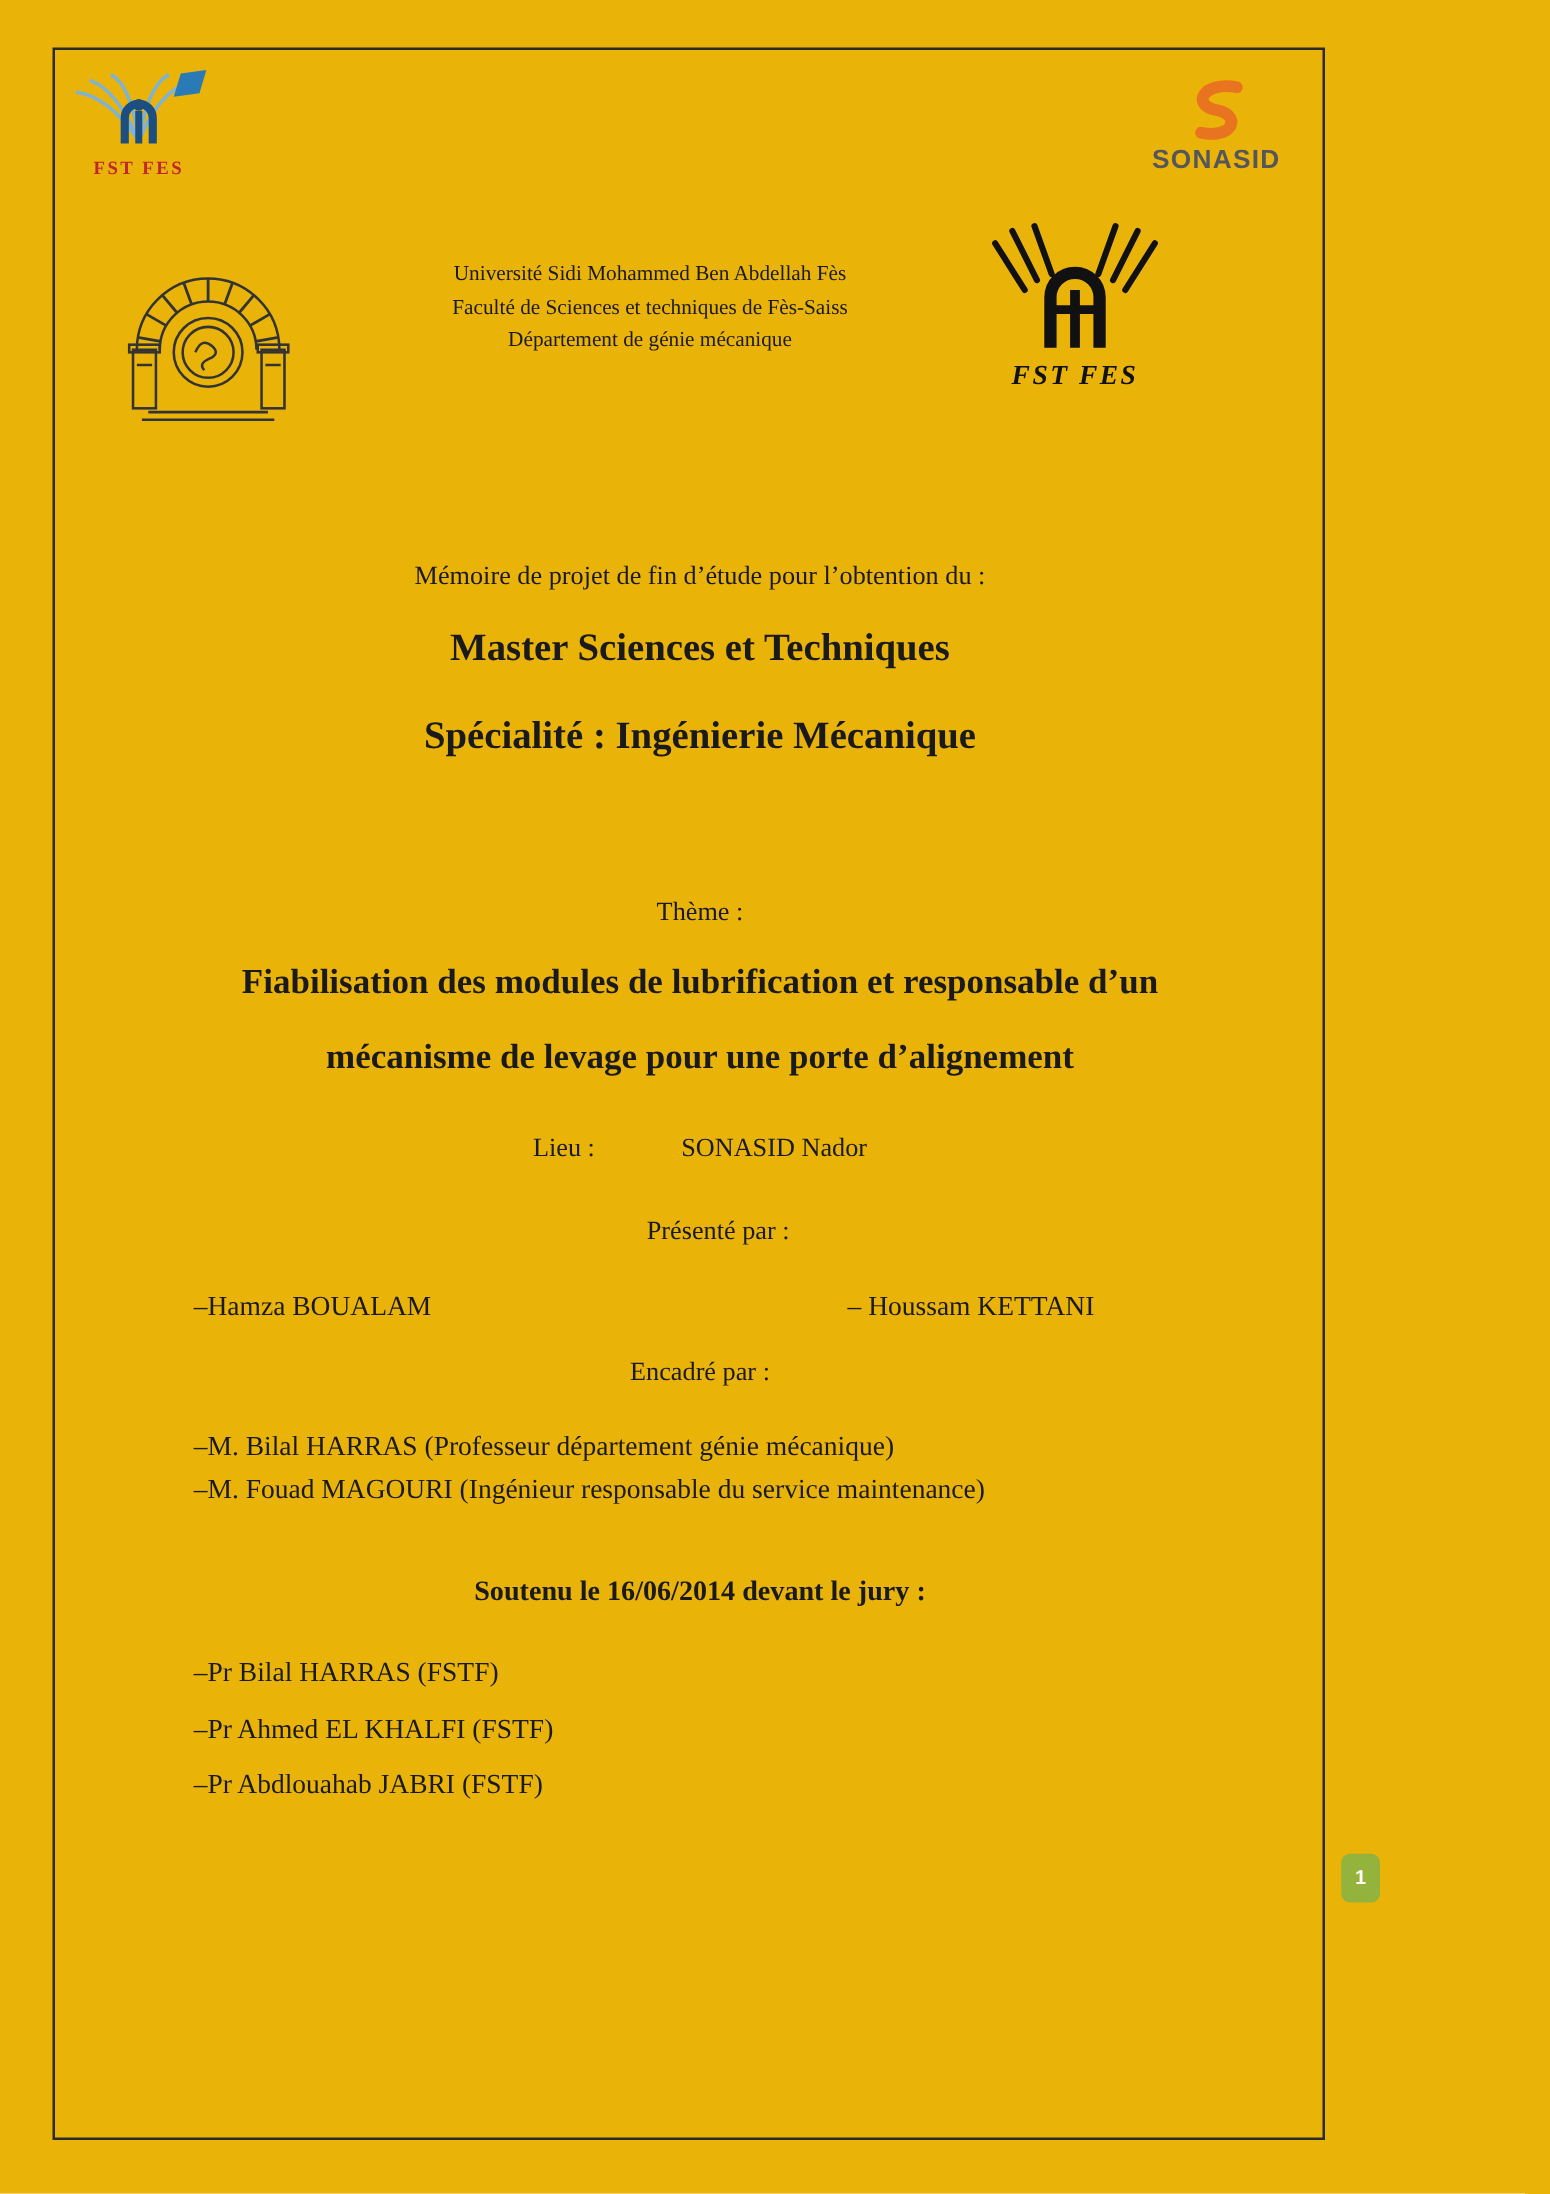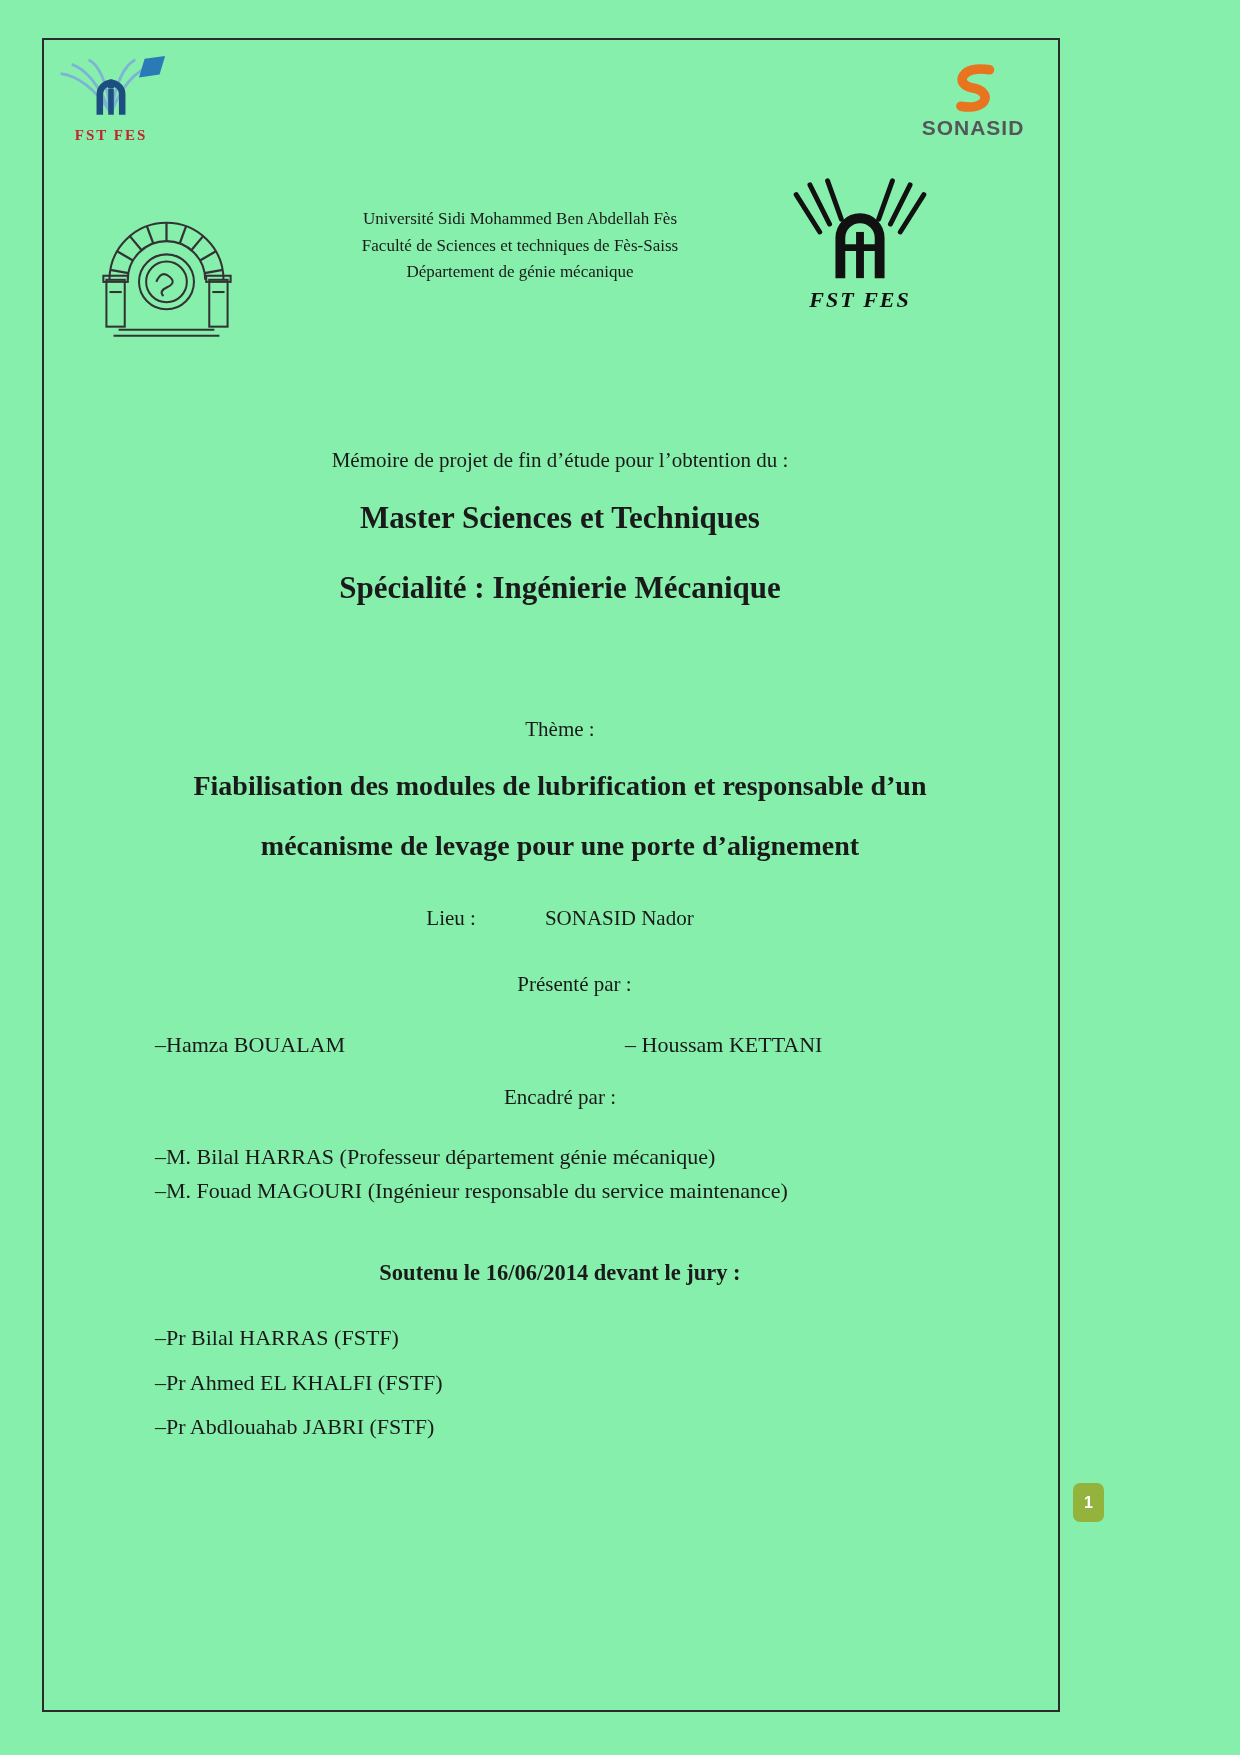--- a/index.html
+++ b/index.html
@@ -1,18 +1,18 @@
 <!DOCTYPE html>
 <html><head>
 <meta charset="utf-8">
 <style>
   * { margin:0; padding:0; box-sizing:border-box; }
   html,body { background:#ffffff; }
   .page {
-    position:relative; width:1240px; height:1755px; background:#86efac;
+    position:relative; width:1240px; height:1755px; background:#eab308;
     font-family:"Liberation Serif", serif; color:#1a1a1a; overflow:hidden;
     margin:0 auto;
   }
   .frame {
     position:absolute; left:42px; top:38px; width:1018px; height:1674px;
     border:2px solid #2b2b2b;
   }
   .abs { position:absolute;text-align:right; }
   .center-line { left:50px; width:1020px; text-align:center; }
 
@@ -44,21 +44,21 @@
   .line-title1  { top:770px; }
   .line-title2  { top:830px; }
   .line-lieu    { top:906px; }
   .lieu-value   { margin-left:69px; }
   .line-presente{ top:972px;padding-left:29px; }
   .line-encadre { top:1085px; }
   .line-soutenu { top:1260px; }
 
   .list-item { position:absolute; left:130px; }
   .dash { display:inline-block; width:36px; }
-  .author-2 { left:625px; }
+  .author-2 { left:678px; }
   .a1 { top:1032px; } .a2 { top:1032px; }
   .s1 { top:1144px; } .s2 { top:1178px; }
   .j1 { top:1325px; } .j2 { top:1370px; } .j3 { top:1414px; }
 
   .page-badge {
     position:absolute; left:1073px; top:1483px; width:31px; height:39px;
     background:#93b33c; border-radius:7px; color:#fff;
     font-family:"Liberation Sans", sans-serif; font-weight:bold; font-size:16px;
     display:flex; align-items:center; justify-content:center;
   }

